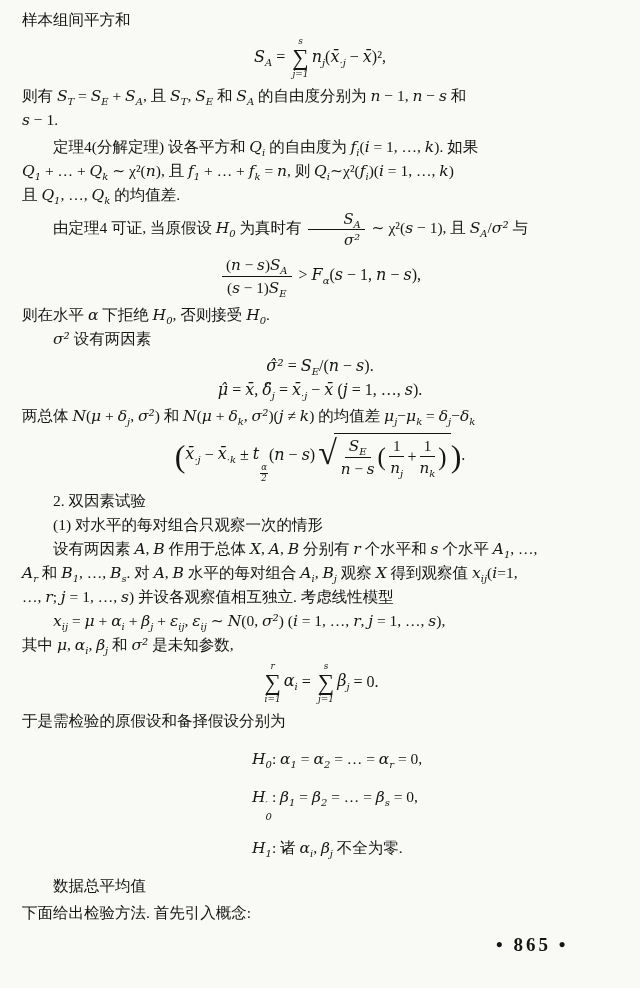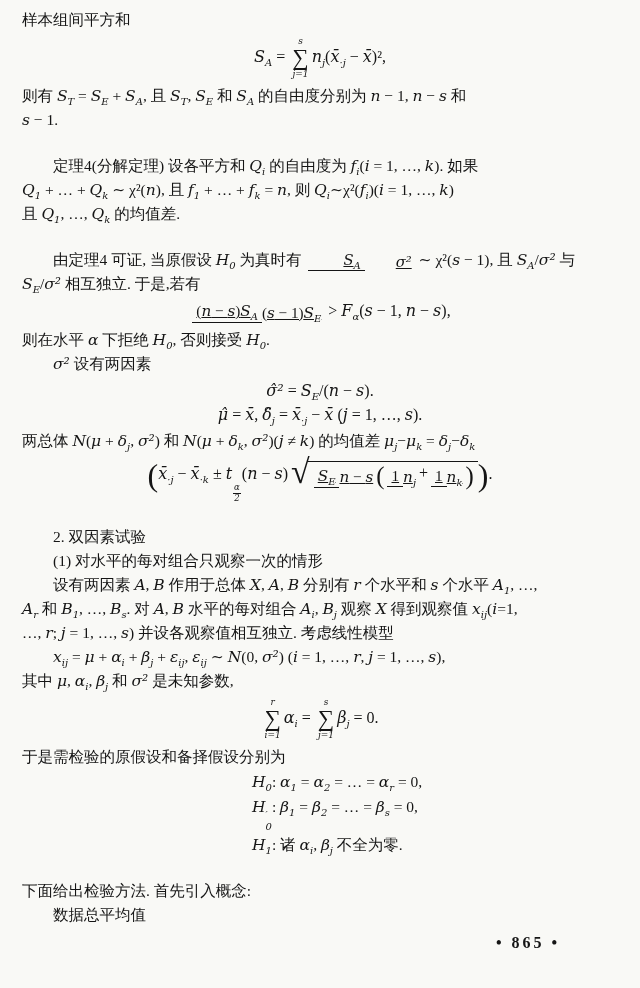--- a/index.html
+++ b/index.html
@@ -5,64 +5,63 @@
   html,body{margin:0;padding:0;}
   body{
     width:640px;height:988px;box-sizing:border-box;
     background:#f9f9f6;color:#151515;position:relative;overflow:hidden;
     padding:8px 22px 0 22px;
     font-family:"Liberation Serif","DejaVu Serif",serif;
   }
   .ln{min-height:24px;font-size:15.5px;line-height:24px;white-space:nowrap;}
   .ind{text-indent:2em;}
   .disp{text-align:center;margin:5px 0;white-space:nowrap;}
-  .hyp{padding-left:230px;margin:1px 0;white-space:nowrap;}
-  .gap-top{margin-top:22px;}
+  .hyp{padding-left:230px;margin:14px 0;white-space:nowrap;}
+  .gap-top{margin-top:3px;}
   .rm{font-style:normal;}
   .it{font-style:italic;font-family:"DejaVu Serif",serif;}
   .bold{font-weight:normal;}
   sub,sup{font-size:10px;font-style:italic;font-family:"DejaVu Serif",serif;line-height:0;}
   sub{vertical-align:-4px;}
   .ss{display:inline-flex;flex-direction:column;align-items:flex-start;vertical-align:-6px;font-size:10px;line-height:1;font-style:italic;}
   .ss .ssup{margin-bottom:2px;}
-  .frac{display:inline-flex;align-items:center;vertical-align:middle;margin:0 3px;font-size:0.95em;line-height:1.25;text-decoration:underline;}
+  .frac{display:inline-flex;flex-direction:column;align-items:center;vertical-align:middle;margin:0 3px;font-size:0.95em;line-height:1.25;}
   .frac .num{border-bottom:1.4px solid #151515;padding:0 4px 1px 4px;}
   .frac .den{padding-top:1px;}
   .sum{display:inline-flex;flex-direction:column;align-items:center;vertical-align:middle;margin:0 3px;line-height:1;}
   .sum .sumlim{font-size:9px;font-style:italic;line-height:1;font-family:"DejaVu Serif",serif;}
   .sum .sg{font-size:23px;line-height:0.95;margin:1px 0;font-style:normal;}
   .sqrt{display:inline-flex;align-items:center;margin-left:3px;vertical-align:middle;}
   .sqrt .rad{font-size:34px;line-height:1;margin-right:-3px;transform:translateY(-3px);}
-  .sqrt .rc{border-top:1.5px solid #151515;padding:2px 4px 0 4px;display:inline-flex;}
+  .sqrt .rc{border-top:1.5px solid #151515;padding:2px 4px 0 4px;display:inline-flex;align-items:center;}
   .bp{font-size:1.55em;vertical-align:middle;line-height:1;font-style:normal;}
   .bp2{font-size:2em;vertical-align:middle;line-height:1;font-style:normal;}
   .subf{display:inline-flex;flex-direction:column;align-items:center;font-size:8.5px;line-height:1.15;vertical-align:-11px;font-style:italic;margin:0 1px;font-family:"DejaVu Serif",serif;}
   .subf .sn{border-bottom:0.9px solid #151515;padding:0 1px;}
-  #page-number{position:absolute;left:496px;top:934px;font-weight:bold;font-size:16px;letter-spacing:3px;}
+  #page-number{position:absolute;left:496px;top:934px;font-weight:bold;font-size:19px;letter-spacing:3px;}
 </style>
 </head>
 <body>
 
 <div id="content">
     <div class="ln"><span class="bold rm">样本组间平方和</span></div>
     <div class="disp"><span class="it">S<sub>A</sub></span><span class="rm"> = </span><span class="sum">
         <span class="sumlim">s</span>
         <span class="sg">∑</span>
         <span class="sumlim">j=1</span>
       </span><span class="it">n<sub>j</sub></span><span class="rm">(</span><span class="it">x̄<sub>·j</sub></span><span class="rm"> − </span><span class="it">x̄</span><span class="rm">)²,</span></div>
     <div class="ln"><span class="rm">则有  </span><span class="it">S<sub>T</sub></span><span class="rm"> = </span><span class="it">S<sub>E</sub></span><span class="rm"> + </span><span class="it">S<sub>A</sub></span><span class="rm">, 且 </span><span class="it">S<sub>T</sub></span><span class="rm">, </span><span class="it">S<sub>E</sub></span><span class="rm"> 和 </span><span class="it">S<sub>A</sub></span><span class="rm"> 的自由度分别为  </span><span class="it">n</span><span class="rm"> − 1,  </span><span class="it">n</span><span class="rm"> − </span><span class="it">s</span><span class="rm">  和</span></div>
     <div class="ln"><span class="it">s</span><span class="rm"> − 1.</span></div>
     <div class="ln ind gap-top"><span class="bold rm">定理4(分解定理)</span><span class="rm">  设各平方和 </span><span class="it">Q<sub>i</sub></span><span class="rm"> 的自由度为 </span><span class="it">f<sub>i</sub></span><span class="rm">(</span><span class="it">i</span><span class="rm"> = 1, …, </span><span class="it">k</span><span class="rm">).  如果</span></div>
     <div class="ln"><span class="it">Q<sub>1</sub></span><span class="rm"> + … + </span><span class="it">Q<sub>k</sub></span><span class="rm"> ∼ χ²(</span><span class="it">n</span><span class="rm">), 且 </span><span class="it">f<sub>1</sub></span><span class="rm"> + … + </span><span class="it">f<sub>k</sub></span><span class="rm"> = </span><span class="it">n</span><span class="rm">, 则 </span><span class="it">Q<sub>i</sub></span><span class="rm">∼χ²(</span><span class="it">f<sub>i</sub></span><span class="rm">)(</span><span class="it">i</span><span class="rm"> = 1, …, </span><span class="it">k</span><span class="rm">)</span></div>
     <div class="ln"><span class="rm">且 </span><span class="it">Q<sub>1</sub></span><span class="rm">, …, </span><span class="it">Q<sub>k</sub></span><span class="rm"> 的均值差.</span></div>
     <div class="ln ind gap-top"><span class="rm">由定理4 可证, 当原假设 </span><span class="it">H<sub>0</sub></span><span class="rm"> 为真时有 </span><span class="frac">
         <span class="num"><span class="it">S<sub>A</sub></span></span>
         <span class="den"><span class="it">σ²</span></span>
       </span><span class="rm"> ∼ χ²(</span><span class="it">s</span><span class="rm"> − 1), 且  </span><span class="it">S<sub>A</sub></span><span class="rm">/</span><span class="it">σ²</span><span class="rm"> 与</span></div>
-    <div class="ln"><span class="it">S<sub>E</sub></span><span class="rm">/</span><span class="it">σ²</span><span class="rm"> 相互独立. 于是,若有</span></div>
     <div class="disp"><span class="frac">
         <span class="num"><span class="rm">(</span><span class="it">n</span><span class="rm"> − </span><span class="it">s</span><span class="rm">)</span><span class="it">S<sub>A</sub></span></span>
         <span class="den"><span class="rm">(</span><span class="it">s</span><span class="rm"> − 1)</span><span class="it">S<sub>E</sub></span></span>
       </span><span class="rm"> &gt; </span><span class="it">F<sub>α</sub></span><span class="rm">(</span><span class="it">s</span><span class="rm"> − 1,  </span><span class="it">n</span><span class="rm"> − </span><span class="it">s</span><span class="rm">),</span></div>
     <div class="ln"><span class="rm">则在水平 </span><span class="it">α</span><span class="rm"> 下拒绝 </span><span class="it">H<sub>0</sub></span><span class="rm">, 否则接受 </span><span class="it">H<sub>0</sub></span><span class="rm">.</span></div>
     <div class="ln ind"><span class="it">σ²</span><span class="rm"> 设有两因素</span></div>
     <div class="disp"><span class="it">σ̂²</span><span class="rm"> = </span><span class="it">S<sub>E</sub></span><span class="rm">/(</span><span class="it">n</span><span class="rm"> − </span><span class="it">s</span><span class="rm">).</span></div>
     <div class="disp"><span class="it">μ̂</span><span class="rm"> = </span><span class="it">x̄</span><span class="rm">, </span><span class="it">δ̂<sub>j</sub></span><span class="rm"> = </span><span class="it">x̄<sub>·j</sub></span><span class="rm"> − </span><span class="it">x̄</span><span class="rm"> (</span><span class="it">j</span><span class="rm"> = 1, …, </span><span class="it">s</span><span class="rm">).</span></div>
     <div class="ln"><span class="rm">两总体 </span><span class="it">N</span><span class="rm">(</span><span class="it">μ</span><span class="rm"> + </span><span class="it">δ<sub>j</sub></span><span class="rm">, </span><span class="it">σ²</span><span class="rm">) 和 </span><span class="it">N</span><span class="rm">(</span><span class="it">μ</span><span class="rm"> + </span><span class="it">δ<sub>k</sub></span><span class="rm">, </span><span class="it">σ²</span><span class="rm">)(</span><span class="it">j</span><span class="rm"> ≠ </span><span class="it">k</span><span class="rm">) 的均值差 </span><span class="it">μ<sub>j</sub></span><span class="rm">−</span><span class="it">μ<sub>k</sub></span><span class="rm"> = </span><span class="it">δ<sub>j</sub></span><span class="rm">−</span><span class="it">δ<sub>k</sub></span></div>
     <div class="disp"><span class="rm bp2">(</span><span class="it">x̄<sub>·j</sub></span><span class="rm"> − </span><span class="it">x̄<sub>·k</sub></span><span class="rm"> ± </span><span class="it">t<span class="subf">
@@ -104,17 +103,17 @@
         <span class="sg">∑</span>
         <span class="sumlim">j=1</span>
       </span><span class="it">β<sub>j</sub></span><span class="rm"> = 0.</span></div>
     <div class="ln"><span class="rm">于是需检验的原假设和备择假设分别为</span></div>
     <div class="ln hyp"><span class="it">H<sub>0</sub></span><span class="rm">:  </span><span class="it">α<sub>1</sub></span><span class="rm"> = </span><span class="it">α<sub>2</sub></span><span class="rm"> = … = </span><span class="it">α<sub>r</sub></span><span class="rm"> = 0,</span></div>
     <div class="ln hyp"><span class="it">H<span class="ss">
           <span class="ssup">′</span>
           <span class="ssub">0</span>
         </span></span><span class="rm">:  </span><span class="it">β<sub>1</sub></span><span class="rm"> = </span><span class="it">β<sub>2</sub></span><span class="rm"> = … = </span><span class="it">β<sub>s</sub></span><span class="rm"> = 0,</span></div>
     <div class="ln hyp"><span class="it">H<sub>1</sub></span><span class="rm">:  诸 </span><span class="it">α<sub>i</sub></span><span class="rm">, </span><span class="it">β<sub>j</sub></span><span class="rm"> 不全为零.</span></div>
+    <div class="ln ind"><span class="bold rm">数据总平均值</span></div>
     <div class="ln gap-top"><span class="rm">下面给出检验方法.  首先引入概念:</span></div>
-    <div class="ln ind"><span class="bold rm">数据总平均值</span></div>
   </div>
 
 <div id="page-number">• 865 •</div>
 
 </body></html>

